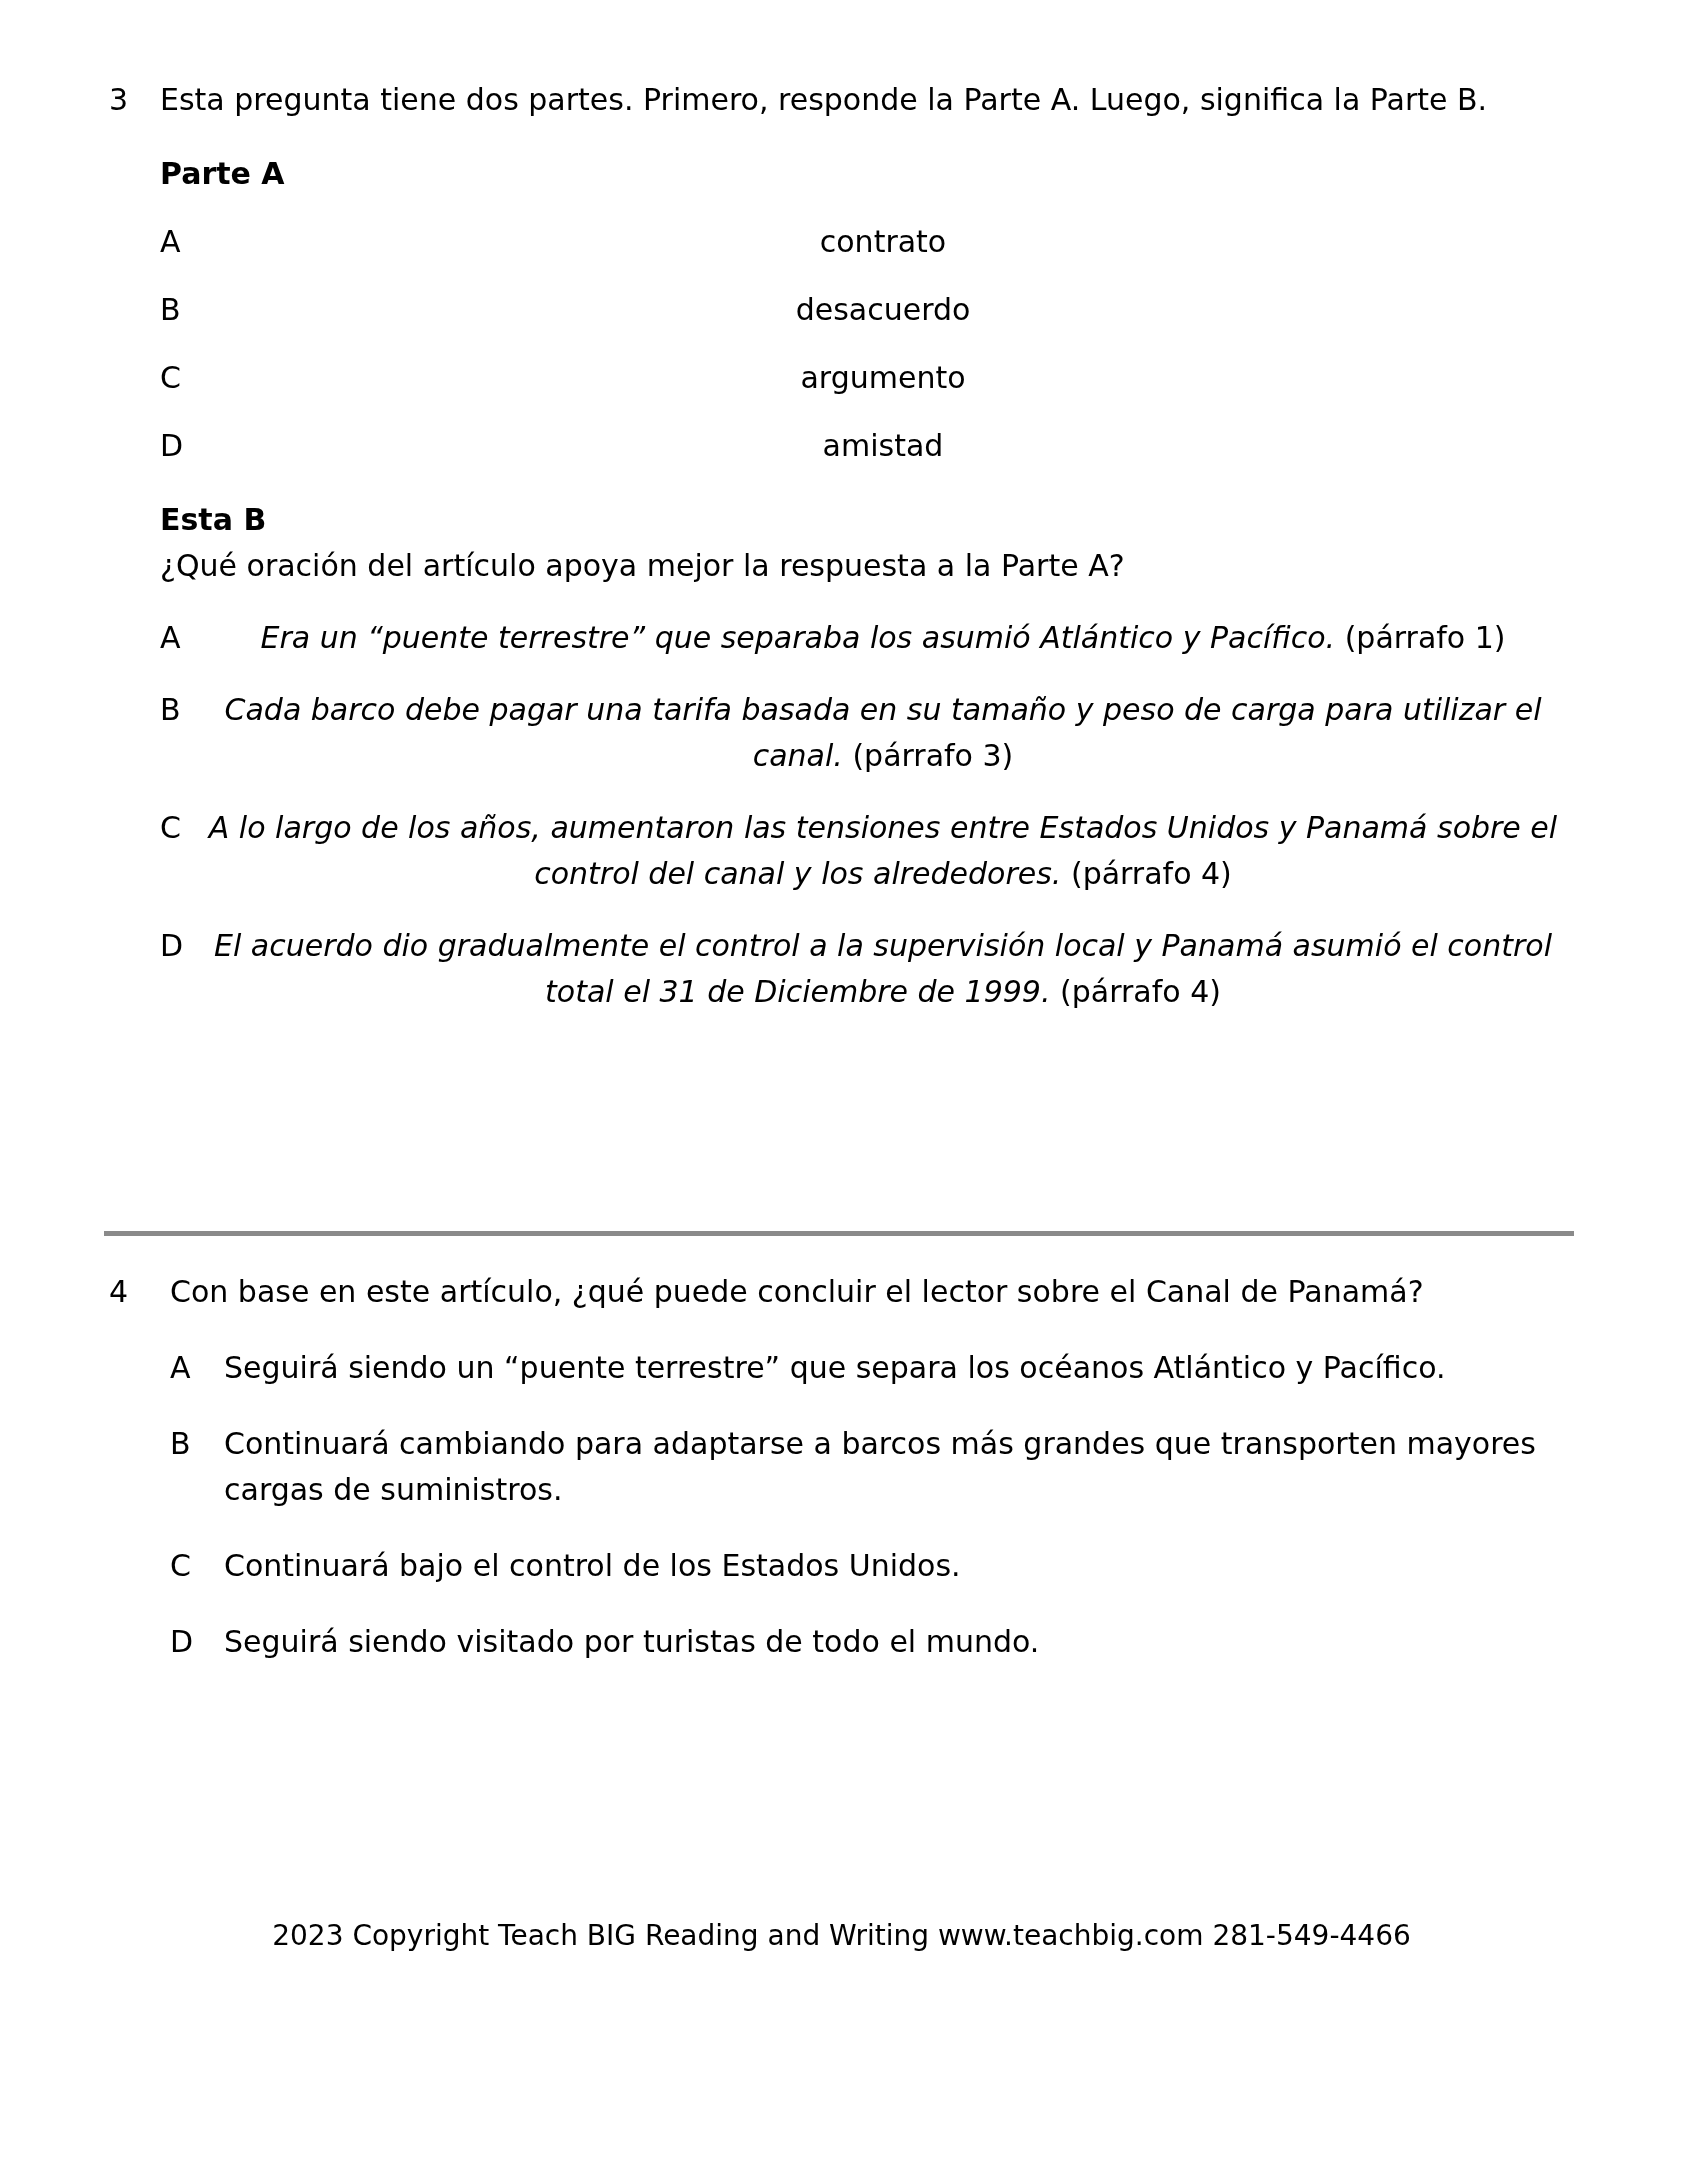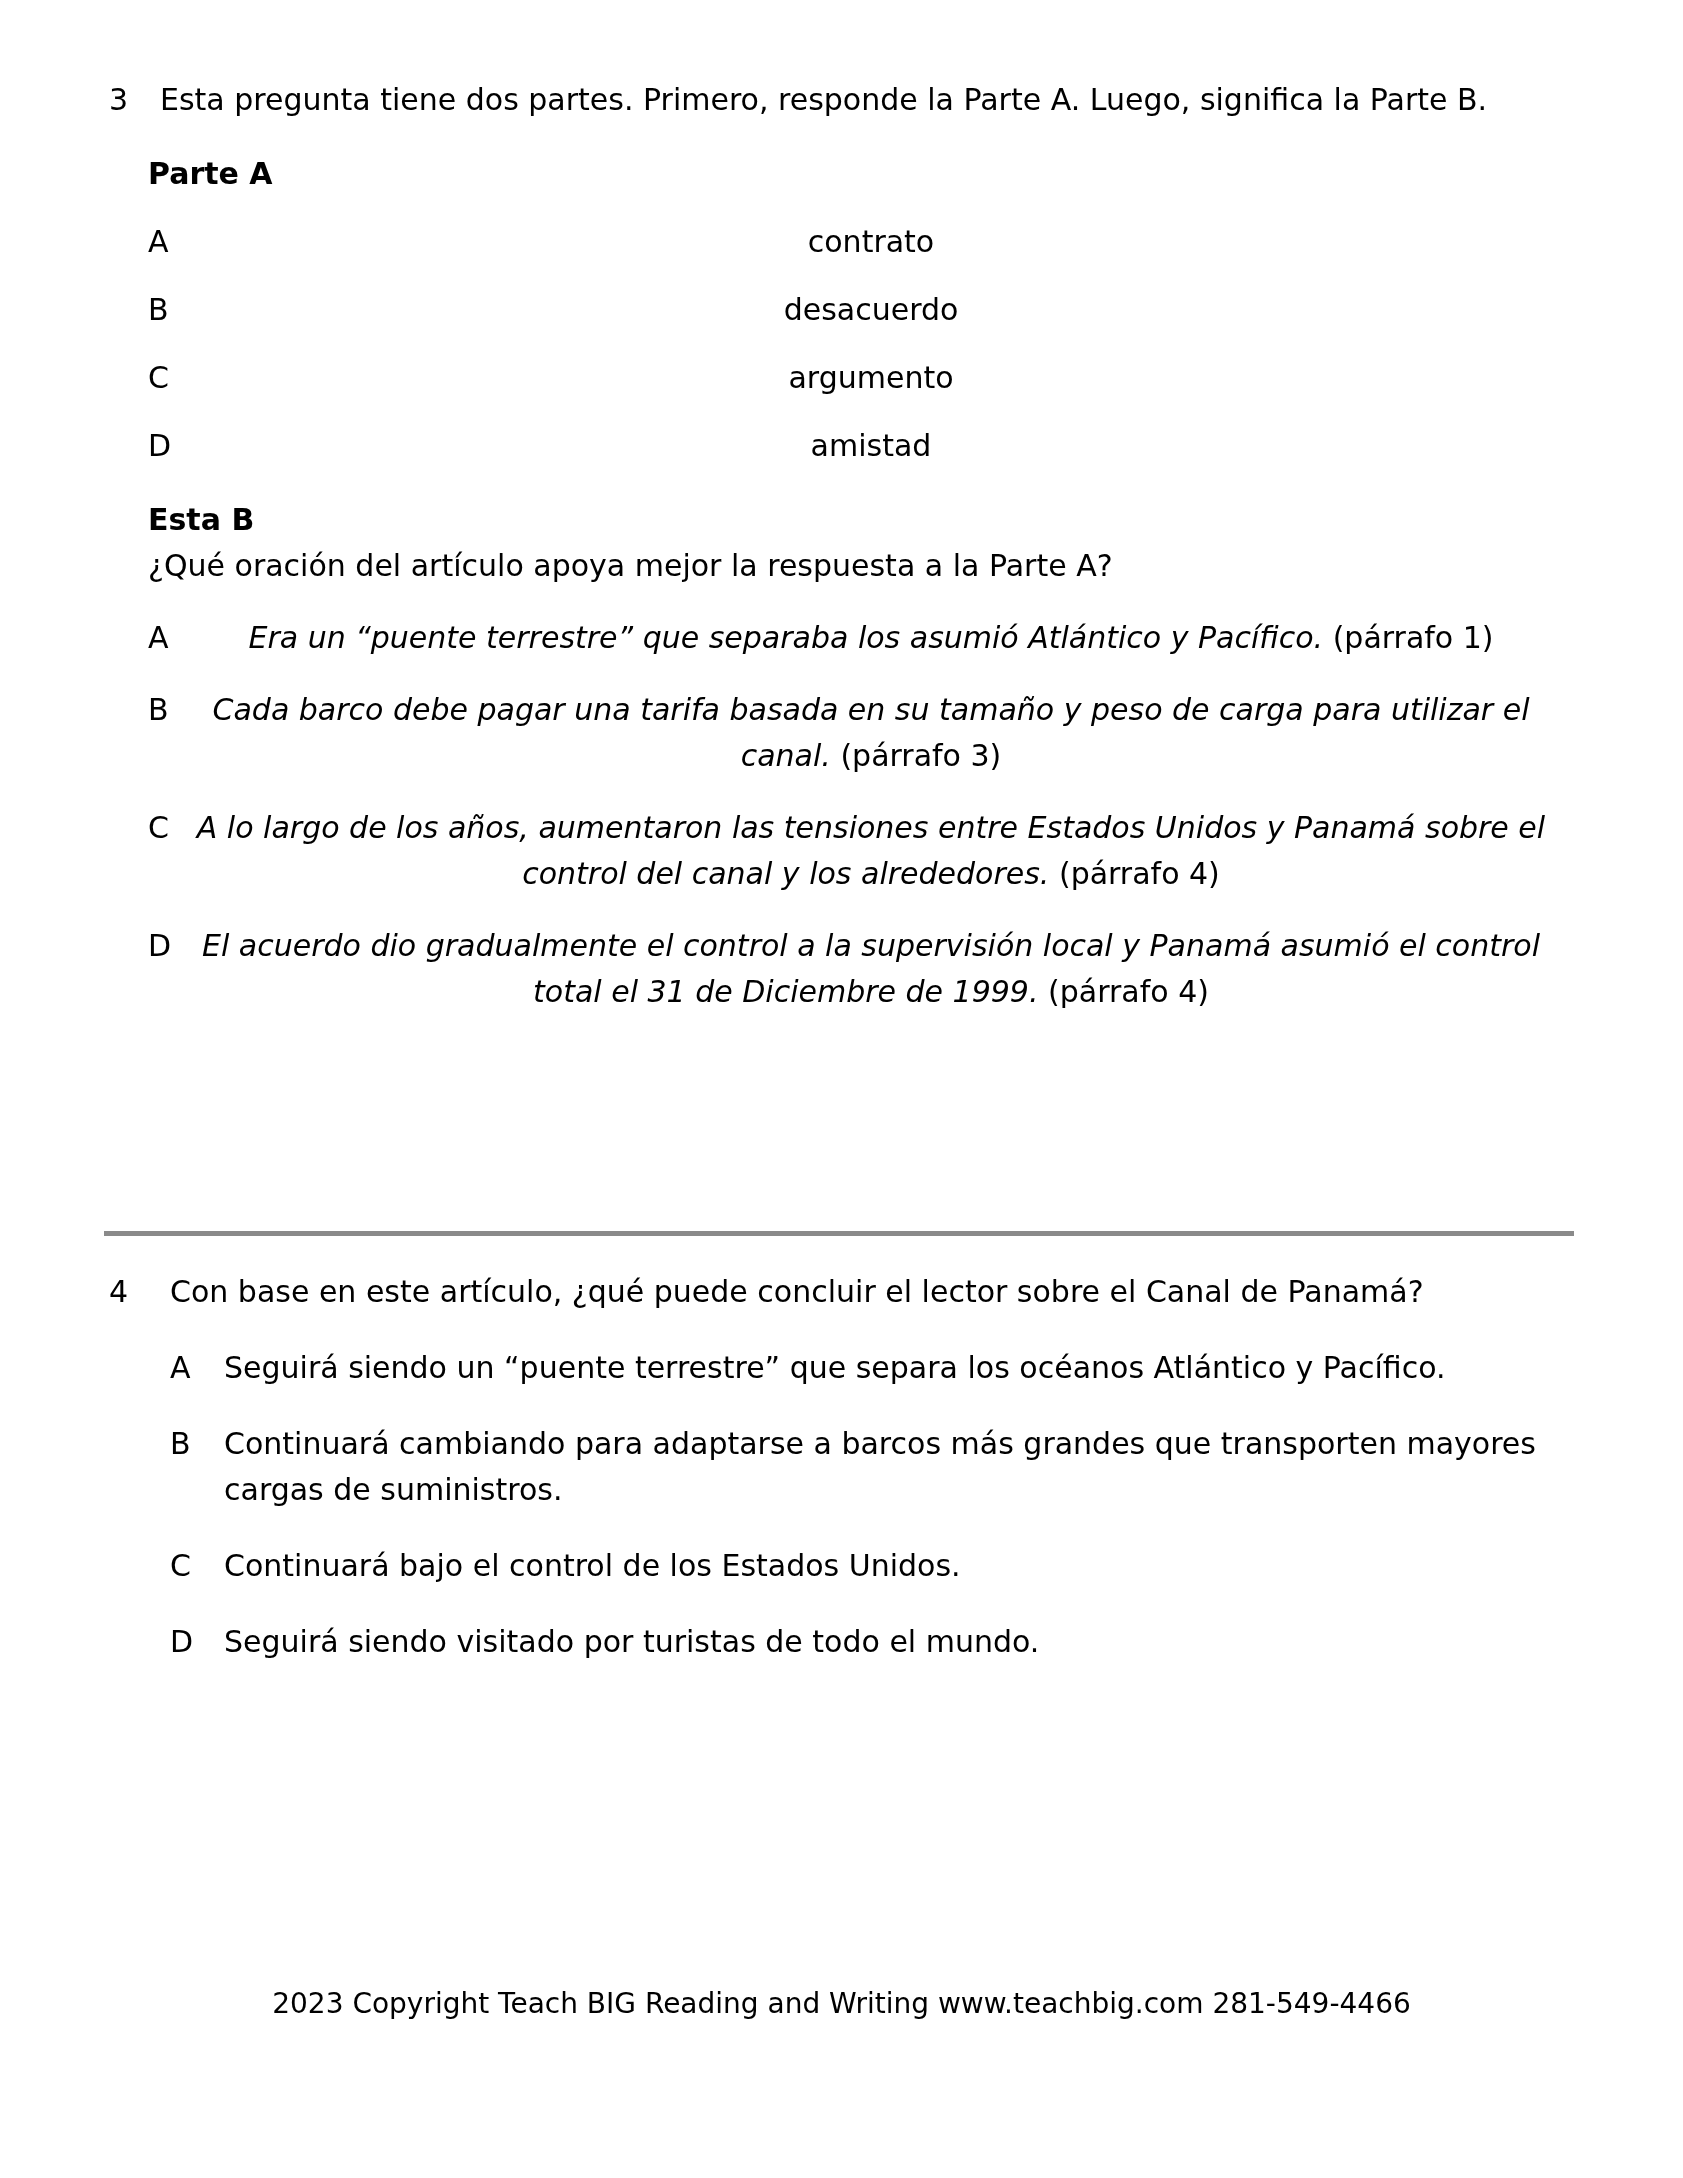--- a/index.html
+++ b/index.html
@@ -65,21 +65,21 @@
     line-height: 46px;
   }
 
   
   #question-3 {
     top: 77px;
   }
   #question-3 .q-stem { width: 1406px; }
 
   .part-block {
-    margin-left: 39px;
+    margin-left: 51px;
     width: 1406px;
   }
   .part-title {
     font-size: 30px;
     line-height: 46px;
     font-weight: bold;
     margin-top: 28px;
   }
   .part-question {
     font-size: 30px;
@@ -137,21 +137,21 @@
     flex: 0 0 54px;
   }
   #question-4 .opt-text {
     width: 1346px;
   }
 
   
   .footer {
     position: absolute;
     left: 0;
-    top: 1984px;
+    top: 1916px;
     width: 1683px;
     text-align: center;
     font-size: 28px;
     line-height: 40px;
   }
 </style>
 </head>
 <body>
 
 <div class="page">

